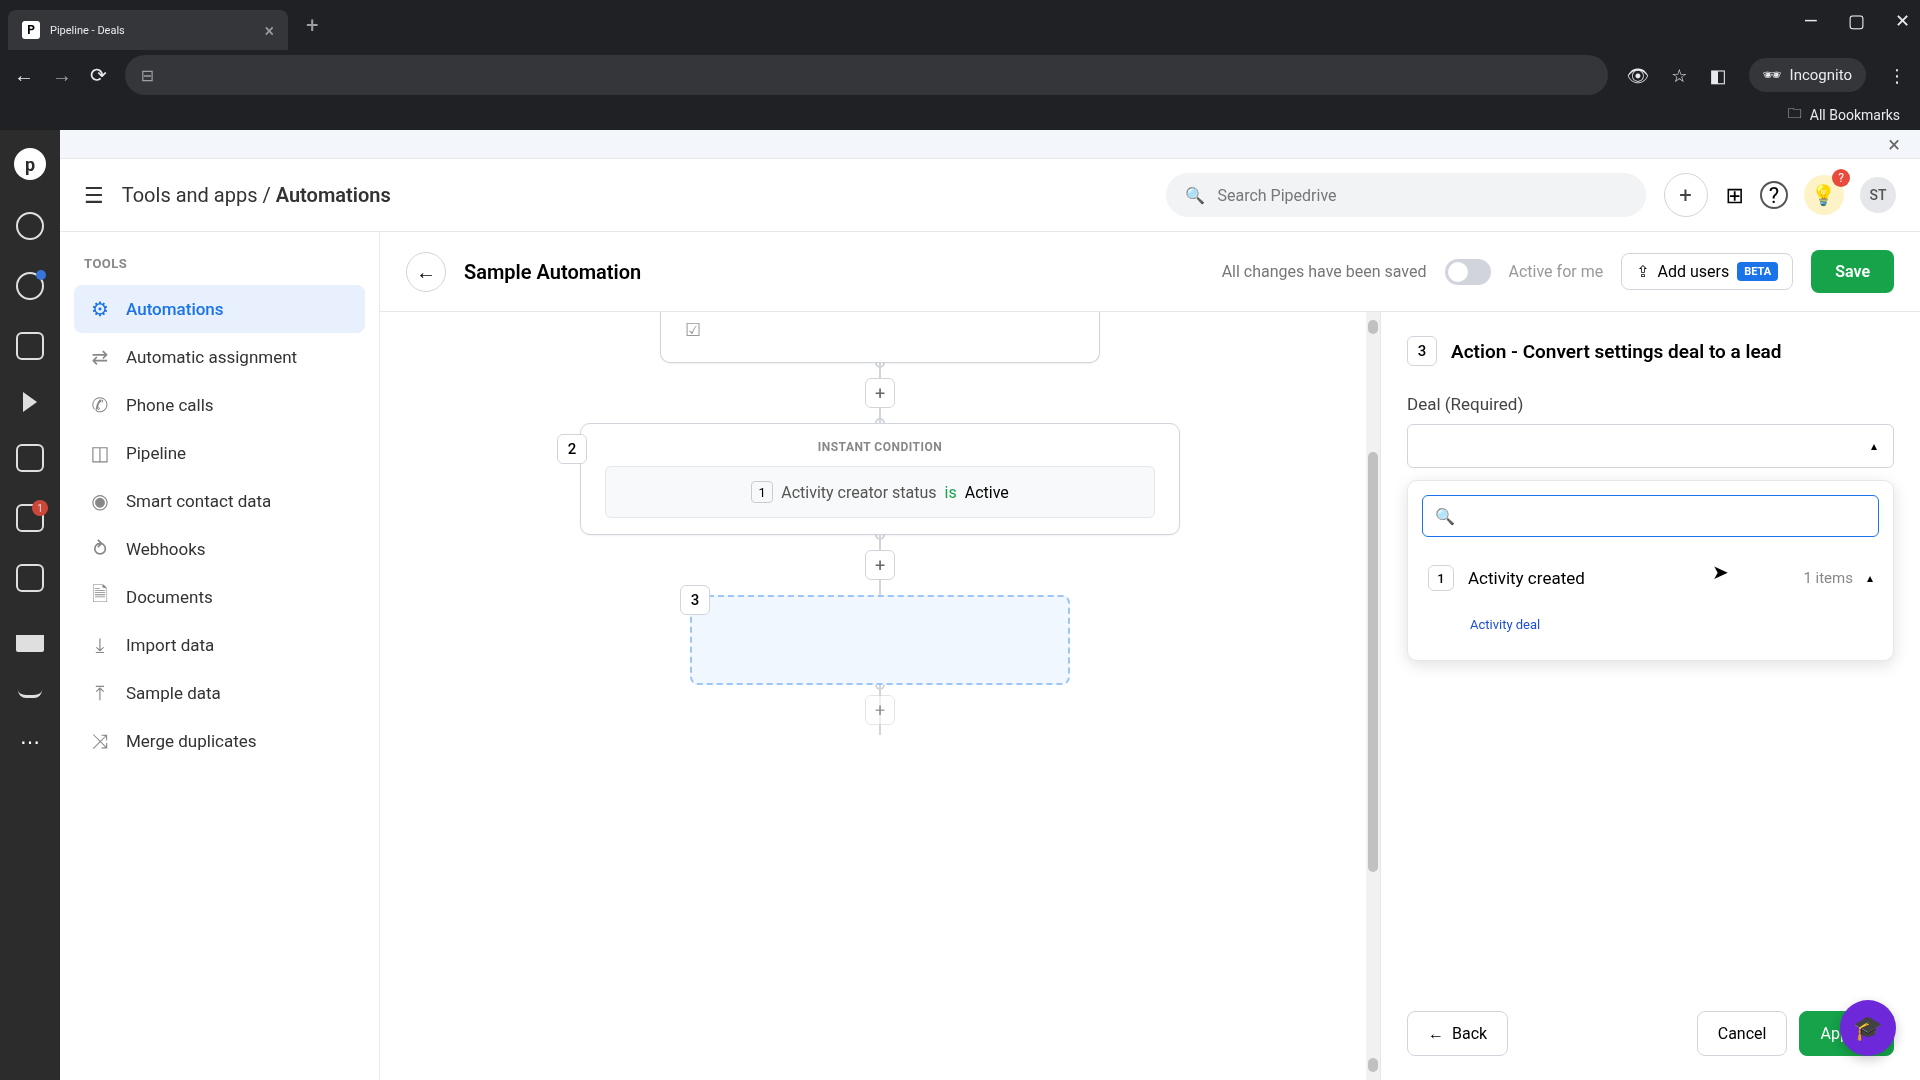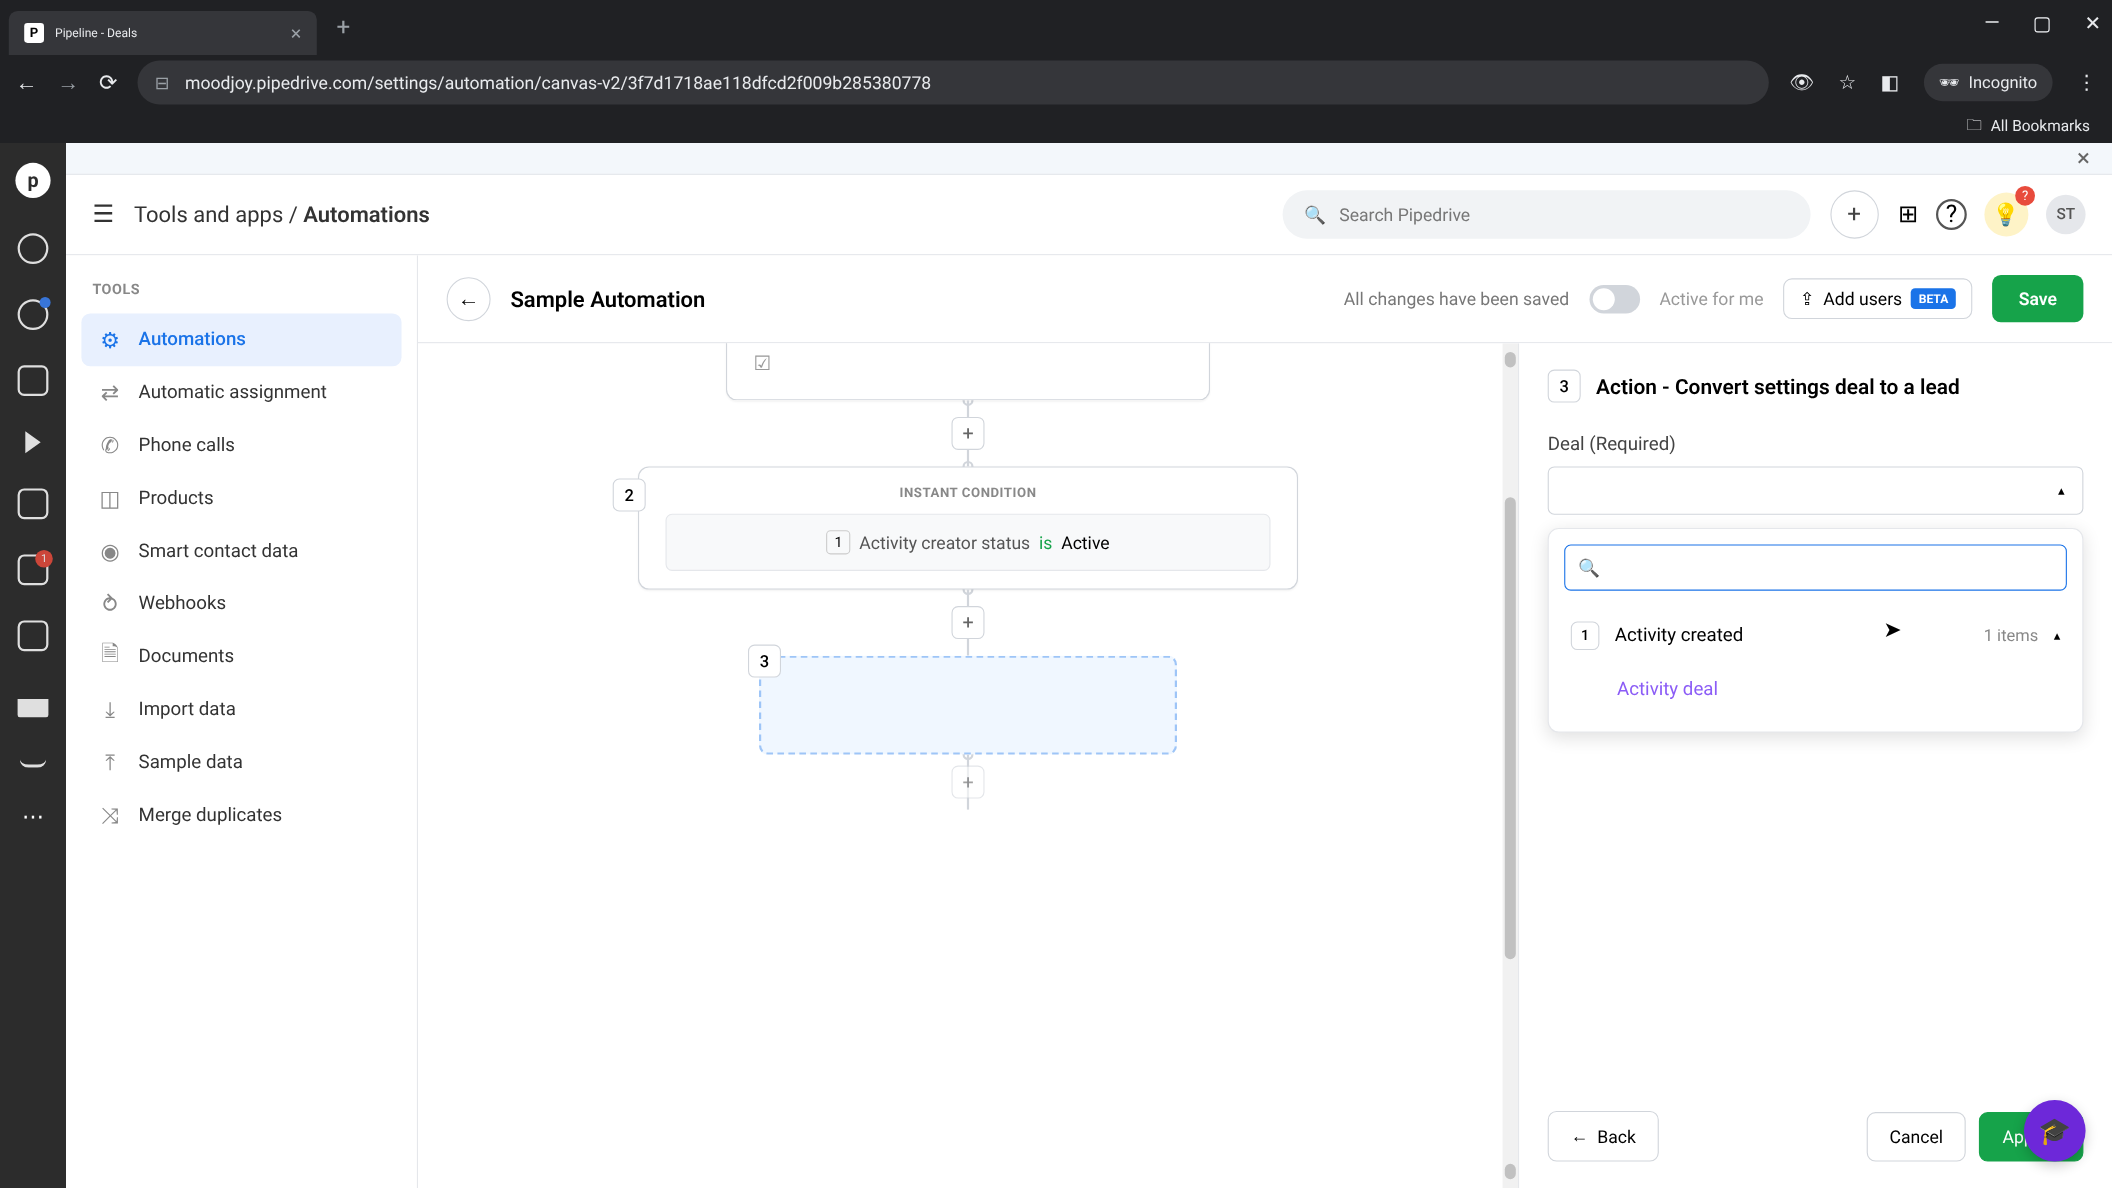--- a/index.html
+++ b/index.html
@@ -104,21 +104,21 @@
 .panel-title{font-size:19px;font-weight:600}
 .field-label{font-size:17px;color:#444;margin-bottom:10px}
 .dropdown{border:1px solid #d1d5db;border-radius:6px;height:44px;display:flex;align-items:center;justify-content:flex-end;padding:0 16px;cursor:pointer}
 .dropdown-caret{font-size:12px}
 .dropdown-popup{margin-top:12px;border:1px solid #e5e7eb;border-radius:10px;box-shadow:0 4px 16px rgba(0,0,0,0.12);background:#fff;padding:14px}
 .popup-search{border:1.5px solid #1a73e8;border-radius:6px;height:42px;display:flex;align-items:center;padding:0 12px;margin-bottom:16px}
 .popup-search input{border:none;outline:none;flex:1;font-size:15px}
 .popup-group{display:flex;align-items:center;gap:14px;padding:12px 6px;cursor:pointer}
 .popup-group-title{font-weight:400;font-size:17px;flex:1}
 .popup-count{color:#888;font-size:15px}
-.popup-item{padding:14px 6px 14px 48px;font-size:17px;color:#8b5cf6;cursor:pointer;border-radius:6px}
+.popup-item{padding:14px 6px 14px 48px;font-size:13px;color:#1d4ed8;cursor:pointer;border-radius:6px}
 
 .panel-footer{margin-top:auto;display:flex;align-items:center;gap:12px;padding-top:20px}
 .btn{padding:12px 20px;border-radius:8px;font-size:16px;cursor:pointer;border:1px solid #d1d5db;background:#fff;display:flex;align-items:center;gap:8px}
 .btn.primary{background:#16a34a;color:#fff;border-color:#16a34a}
 .panel-footer .spacer{flex:1}
 
 .fab{position:absolute;bottom:24px;right:24px;width:56px;height:56px;border-radius:50%;background:#6d28d9;display:flex;align-items:center;justify-content:center;color:#fff;font-size:24px;box-shadow:0 4px 12px rgba(0,0,0,0.2);cursor:pointer}
 
 
 .cursor{position:absolute;top:560px;left:1712px;font-size:20px;color:#000;pointer-events:none;z-index:999}
@@ -142,21 +142,20 @@
       <span>▢</span>
       <span>✕</span>
     </div>
   </div>
   <div class="addr-bar">
     <span class="nav-btn active">←</span>
     <span class="nav-btn">→</span>
     <span class="nav-btn active">⟳</span>
     <div class="url-box">
       <span class="url-icon">⊟</span>
-      <span>moodjoy.pipedrive.com/settings/automation/canvas-v2/3f7d1718ae118dfcd2f009b285380778</span>
     </div>
     <div class="right-icons">
       <span>👁</span>
       <span>☆</span>
       <span>◧</span>
       <div class="incognito-pill">
         <span>🕶</span>
         <span>Incognito</span>
       </div>
       <span>⋮</span>
@@ -225,21 +224,21 @@
         <div class="sidebar-item">
             <span class="icn">⇄</span>
             <span>Automatic assignment</span>
           </div>
         <div class="sidebar-item">
             <span class="icn">✆</span>
             <span>Phone calls</span>
           </div>
         <div class="sidebar-item">
             <span class="icn">◫</span>
-            <span>Products</span>
+            <span>Pipeline</span>
           </div>
         <div class="sidebar-item">
             <span class="icn">◉</span>
             <span>Smart contact data</span>
           </div>
         <div class="sidebar-item">
             <span class="icn">⥁</span>
             <span>Webhooks</span>
           </div>
         <div class="sidebar-item">

